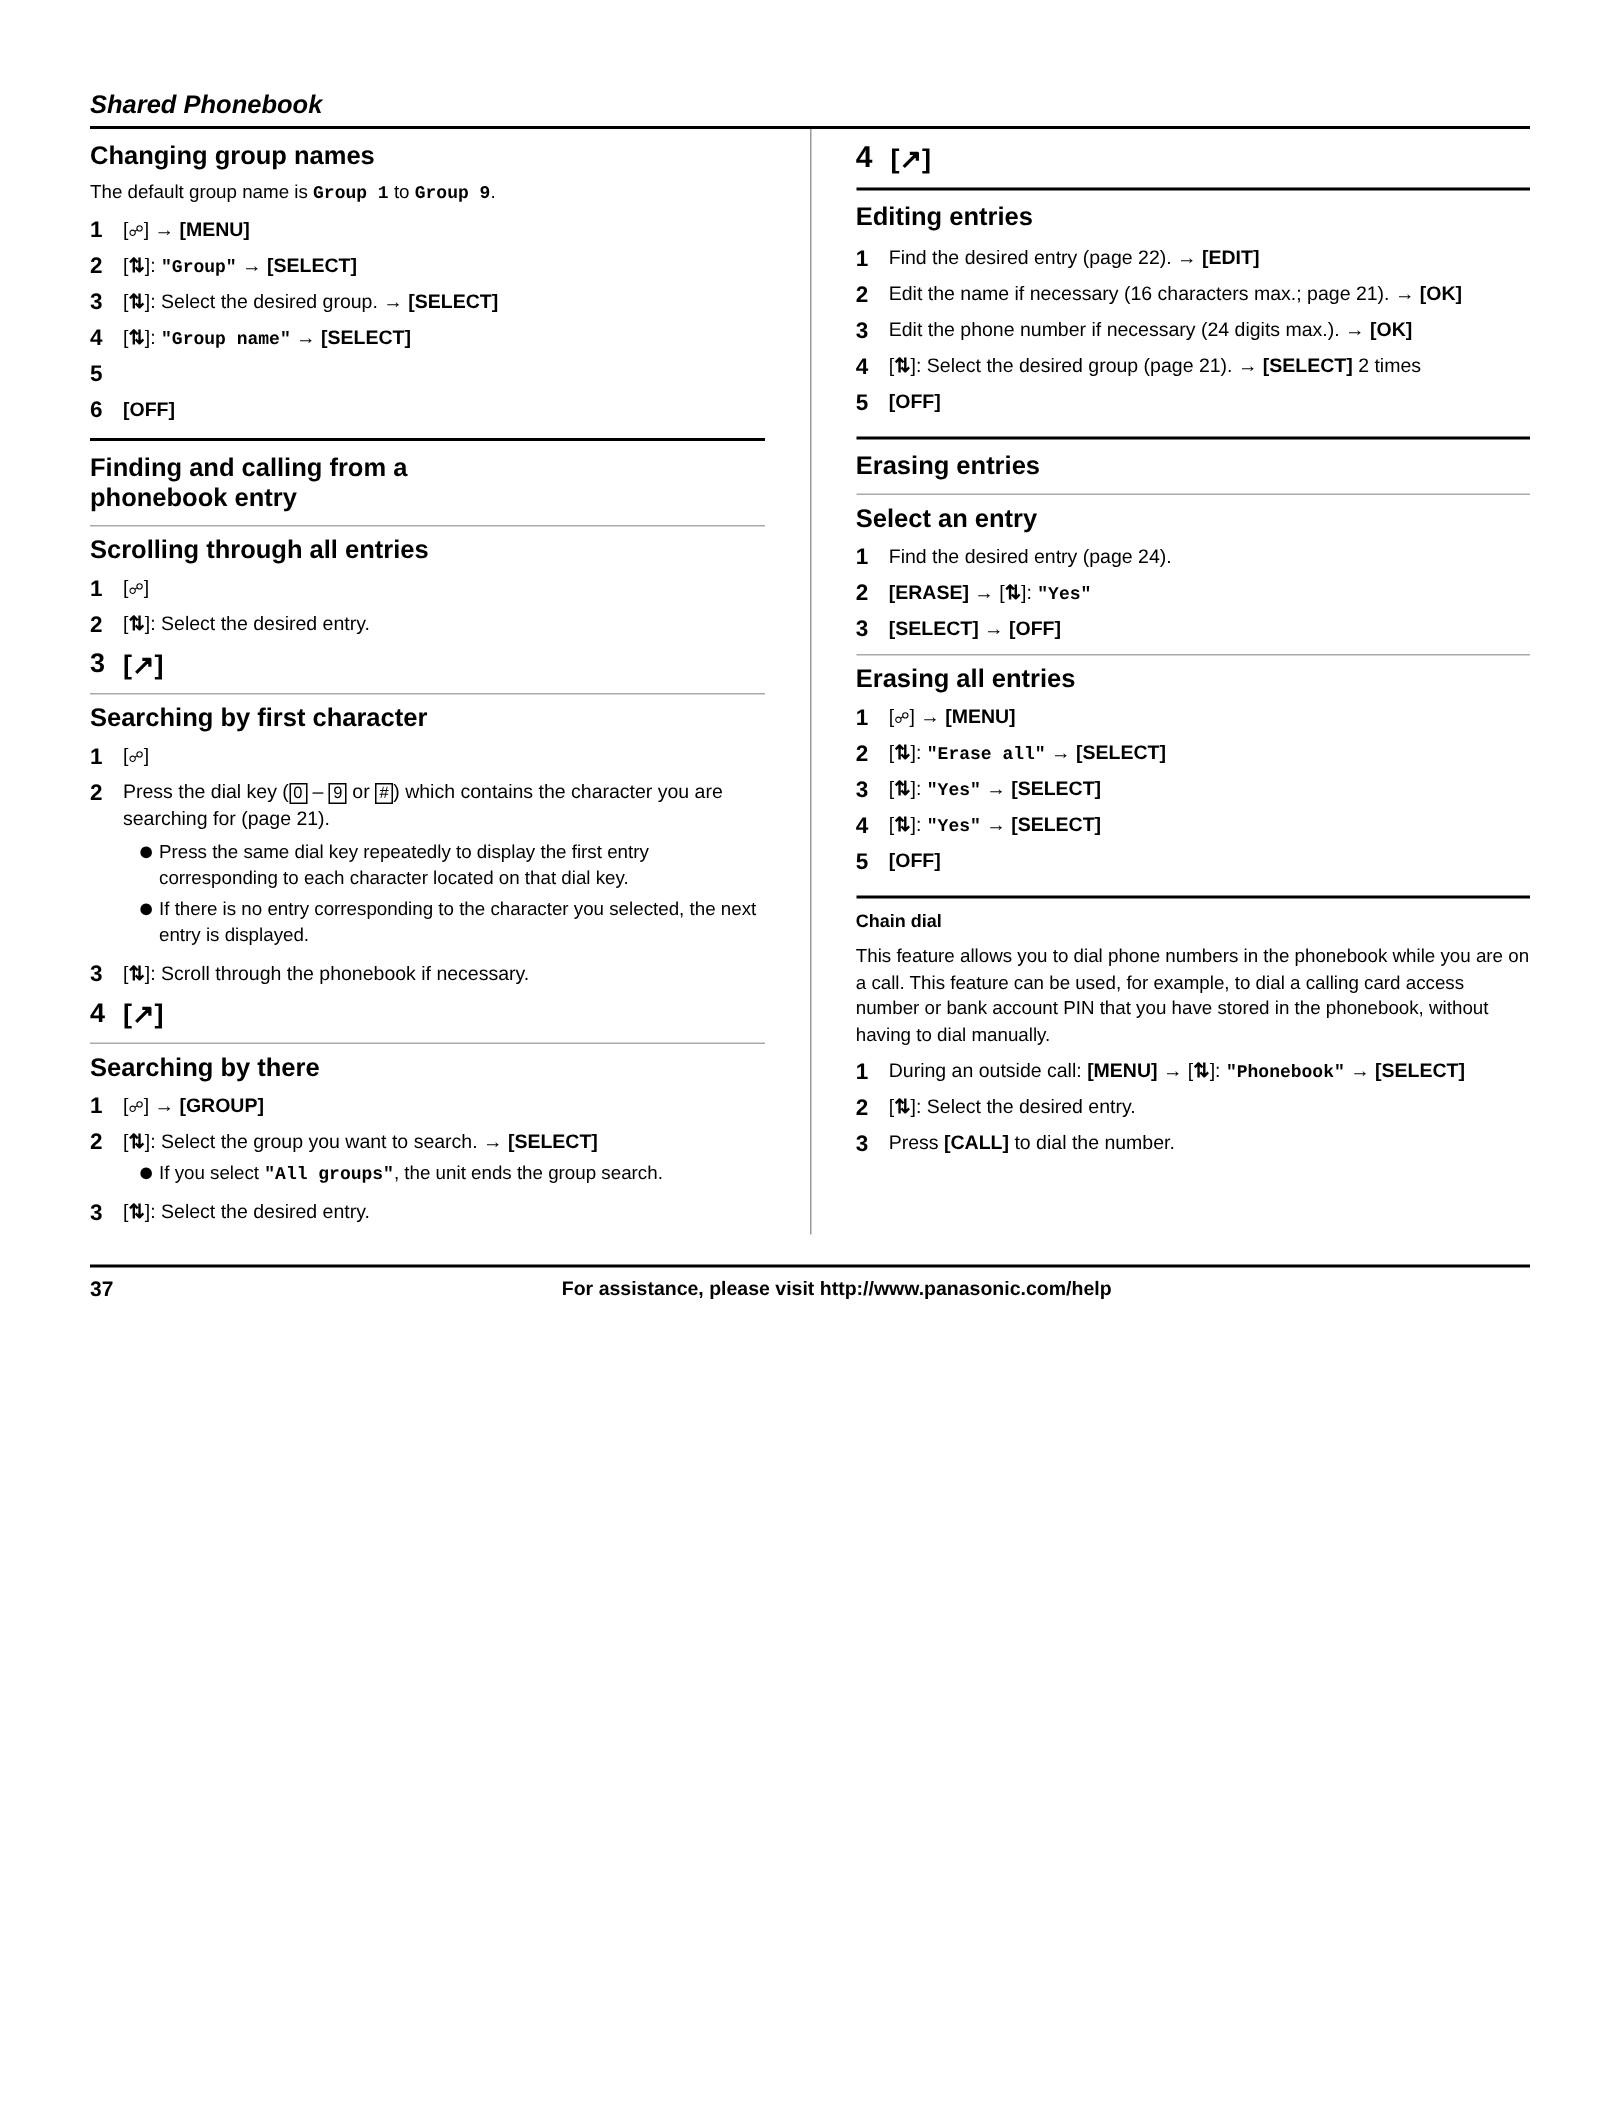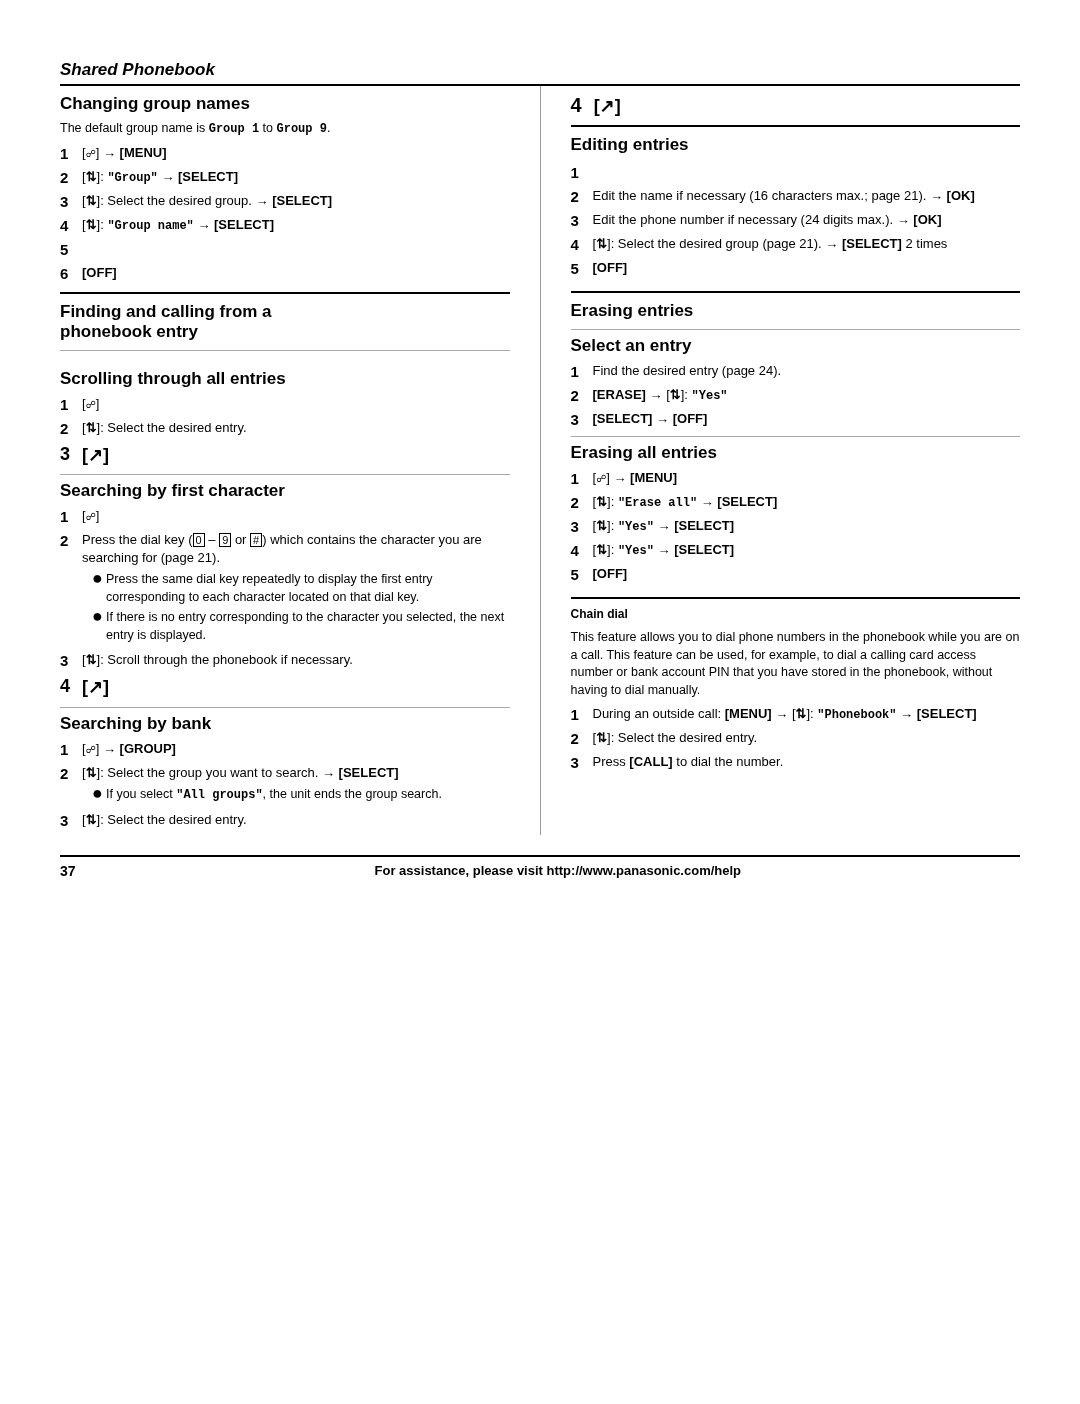--- a/index.html
+++ b/index.html
@@ -153,21 +153,21 @@
         <li>
           <span class="step-num">6</span>
           <span class="step-content"><span class="bold">[OFF]</span></span>
         </li>
       </ul>
     </div>
 
     <div class="section" style="border-top:2px solid #000; padding-top:8px;">
       <div style="font-weight:bold; font-size:17px; margin-bottom:8px;">Finding and calling from a<br>phonebook entry</div>
 
-      <div class="section" style="border-top:1px solid #aaa; margin-top:4px; padding-top:18px;">
+      <div class="section" style="border-top:1px solid #aaa; margin-top:4px; padding-top:6px;">
         <div class="section-header">Scrolling through all entries</div>
         <ul class="step-list">
           <li>
             <span class="step-num">1</span>
             <span class="step-content">[<span style="font-size:10px;">☍</span>]</span>
           </li>
           <li>
             <span class="step-num">2</span>
             <span class="step-content">[<span class="updown">⇅</span>]: Select the desired entry.</span>
           </li>
@@ -206,21 +206,21 @@
             <span class="step-content">[<span class="updown">⇅</span>]: Scroll through the phonebook if necessary.</span>
           </li>
           <li>
             <span class="step-num" style="font-size:18px;">4</span>
             <span class="step-content" style="font-size:18px; font-weight:bold;">[↗]</span>
           </li>
         </ul>
       </div>
 
       <div class="section" style="border-top:1px solid #aaa; margin-top:6px; padding-top:6px;">
-        <div class="section-header">Searching by bank</div>
+        <div class="section-header">Searching by there</div>
         <ul class="step-list">
           <li>
             <span class="step-num">1</span>
             <span class="step-content">[<span style="font-size:10px;">☍</span>] → <span class="bold">[GROUP]</span></span>
           </li>
           <li style="align-items:flex-start;">
             <span class="step-num">2</span>
             <span class="step-content">
               [<span class="updown">⇅</span>]: Select the group you want to search. → <span class="bold">[SELECT]</span>
               <ul class="bullet-list">
@@ -248,20 +248,21 @@
         <span style="font-size:20px; font-weight:bold; margin-right:12px;">4</span>
         <span>[↗]</span>
       </div>
     </div>
 
     <div style="border-top:2px solid #000; margin-top:8px; padding-top:8px;">
       <div style="font-weight:bold; font-size:17px; margin-bottom:8px;">Editing entries</div>
       <ul class="step-list">
         <li>
           <span class="step-num">1</span>
+          <span class="step-content">Find the desired entry (page 22). → <span class="bold">[EDIT]</span></span>
         </li>
         <li>
           <span class="step-num">2</span>
           <span class="step-content">Edit the name if necessary (16 characters max.; page 21). → <span class="bold">[OK]</span></span>
         </li>
         <li>
           <span class="step-num">3</span>
           <span class="step-content">Edit the phone number if necessary (24 digits max.). → <span class="bold">[OK]</span></span>
         </li>
         <li>

